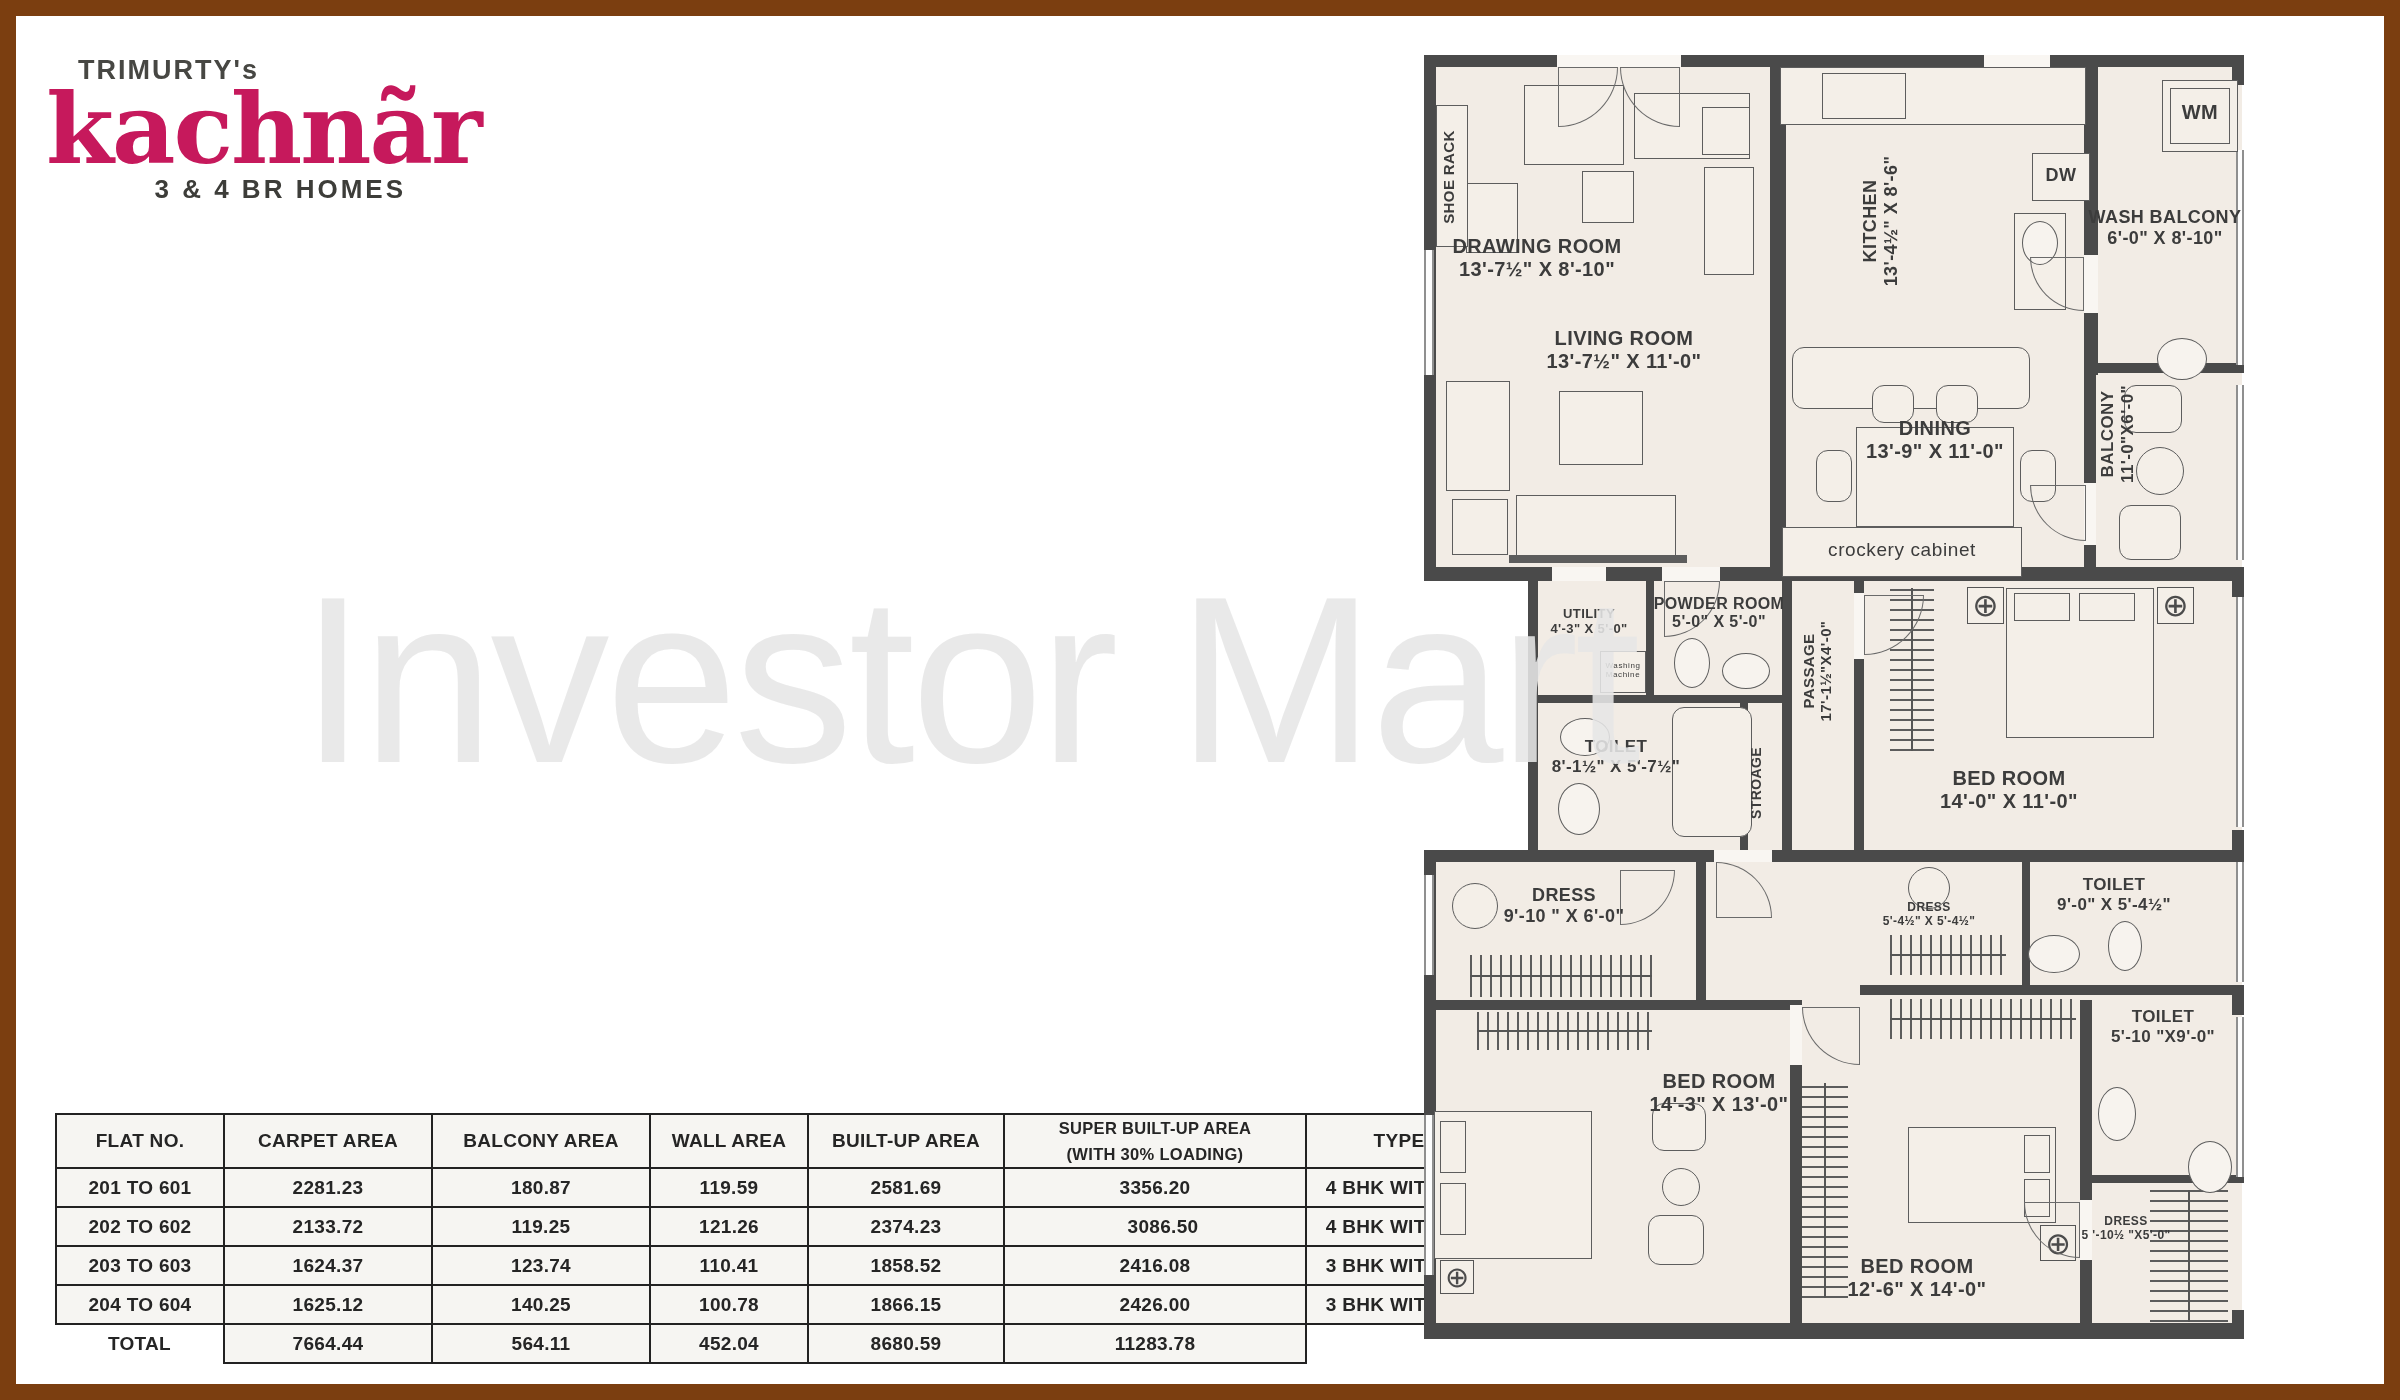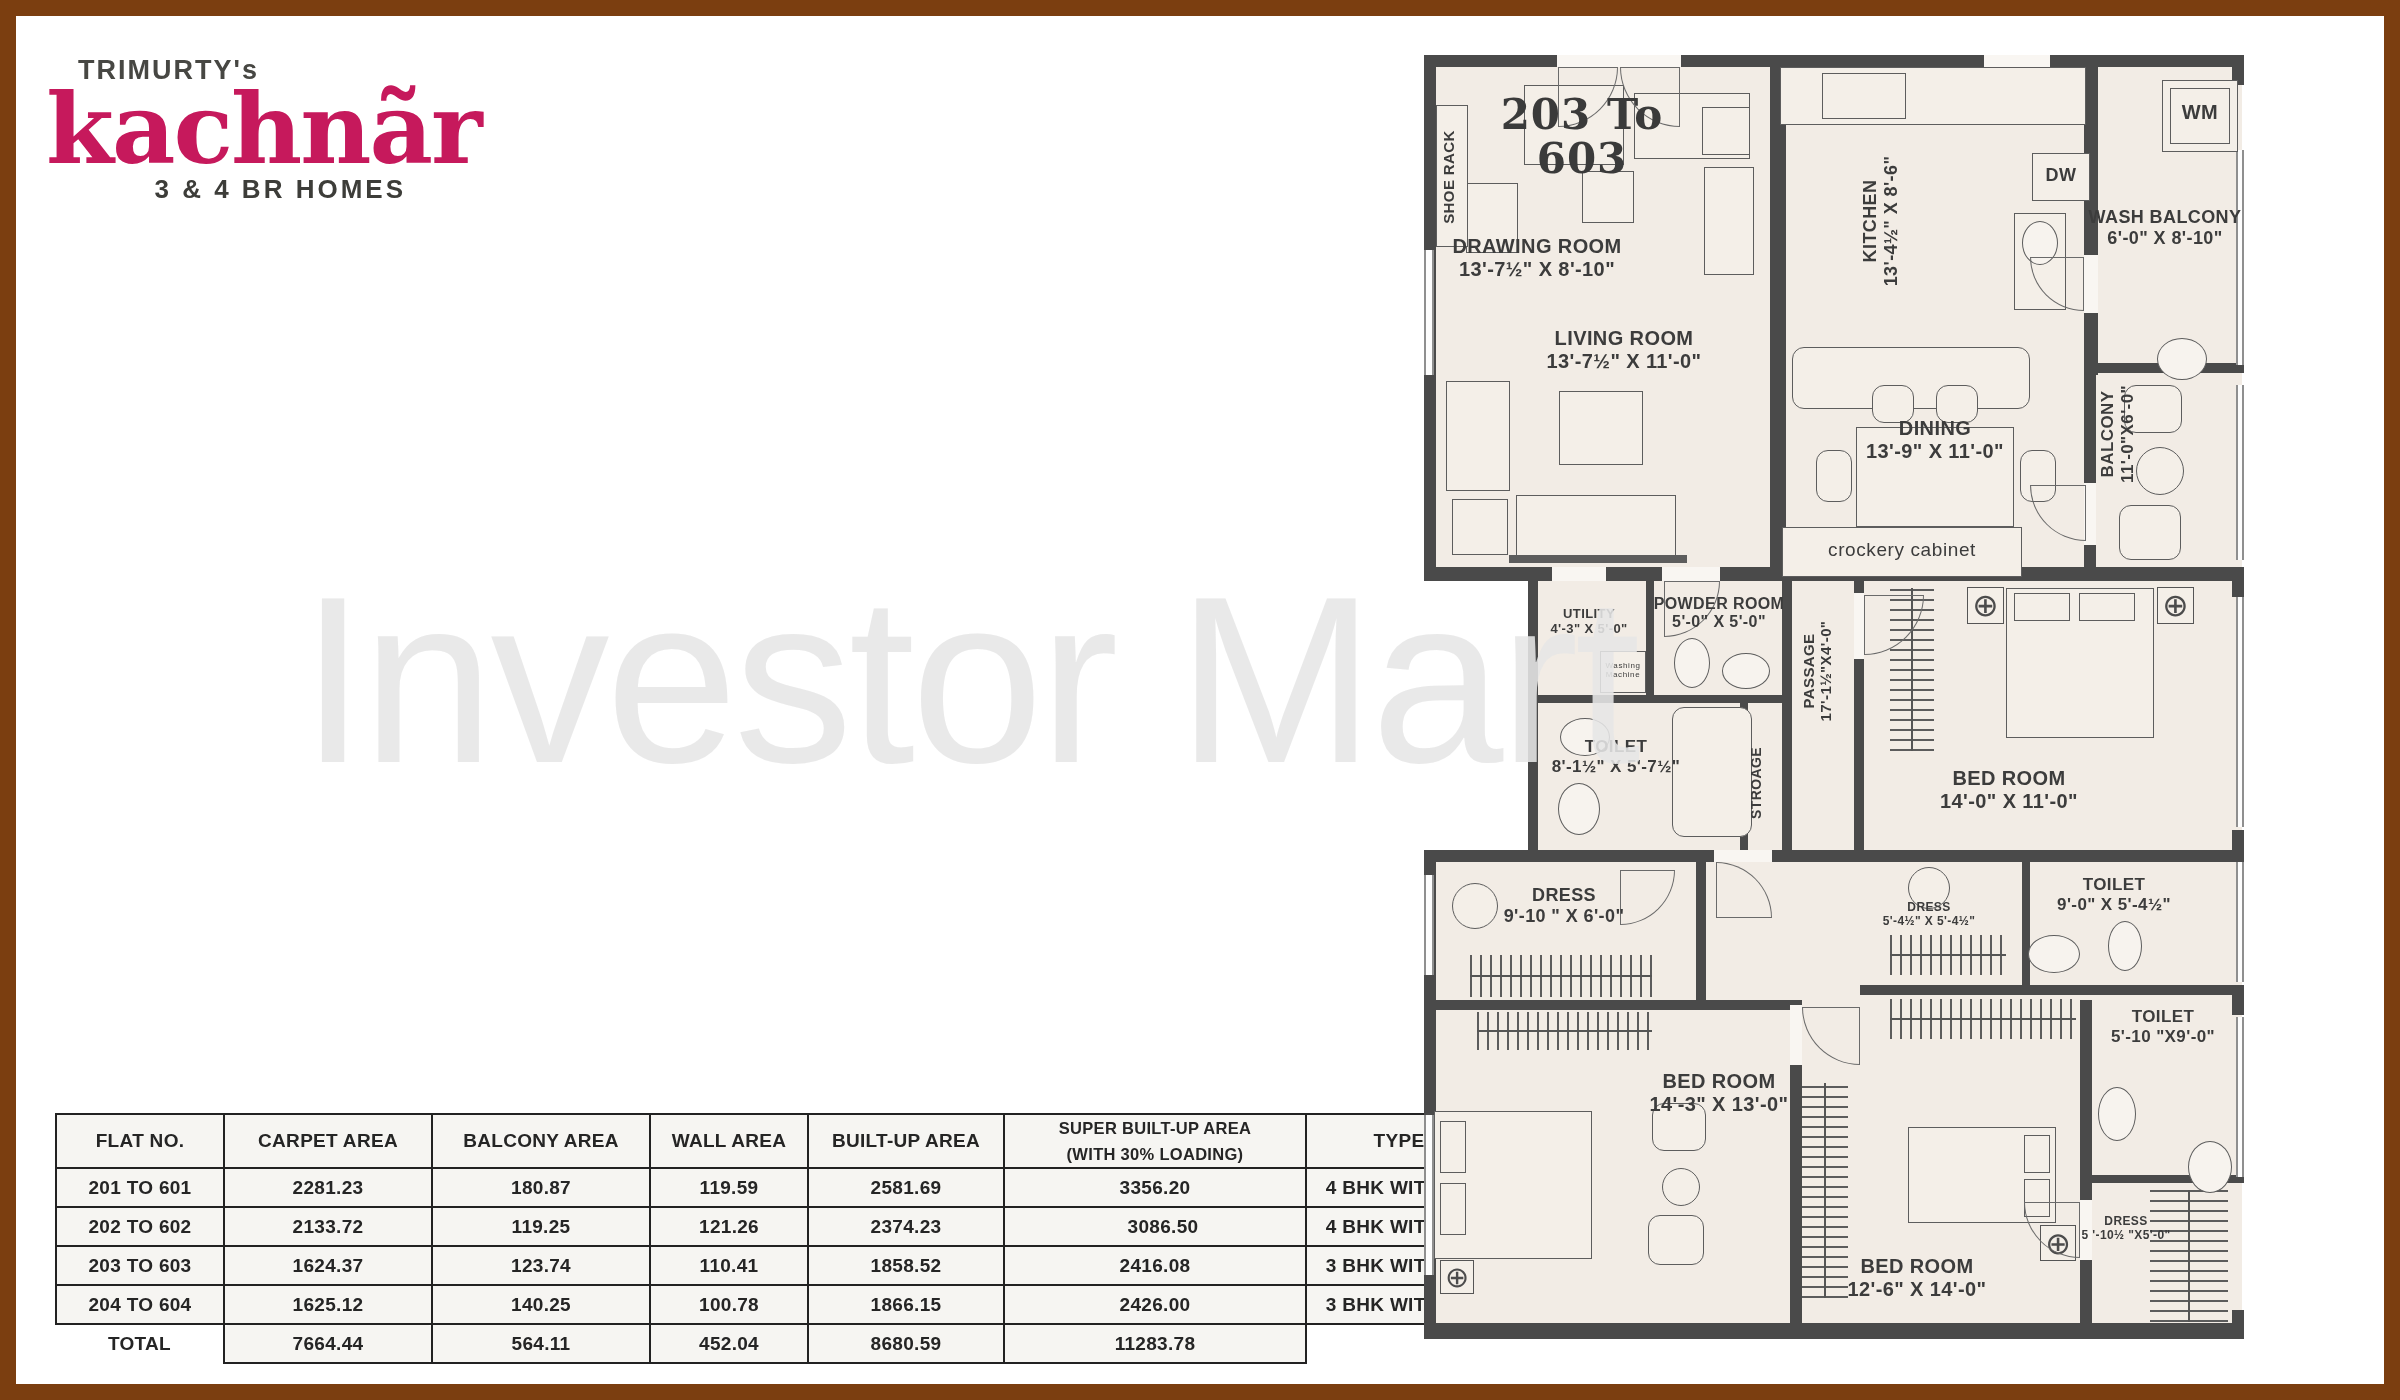--- a/index.html
+++ b/index.html
@@ -248,21 +248,20 @@
       <div class="arc" style="left: 134px; top: 12px; width: 60px; height: 60px; border-radius: 0px 0px 100%;"></div>
       <div class="arc" style="left: 196px; top: 12px; width: 60px; height: 60px; border-radius: 0px 0px 0px 100%;"></div>
       <div class="arc" style="left: 240px; top: 526px; width: 56px; height: 56px; border-radius: 0px 0px 100%;"></div>
       <div class="arc" style="left: 606px; top: 202px; width: 54px; height: 54px; border-radius: 0px 0px 0px 100%;"></div>
       <div class="arc" style="left: 606px; top: 430px; width: 56px; height: 56px; border-radius: 0px 0px 0px 100%;"></div>
       <div class="arc" style="left: 440px; top: 540px; width: 60px; height: 60px; border-radius: 0px 0px 100%;"></div>
       <div class="arc" style="left: 292px; top: 807px; width: 56px; height: 56px; border-radius: 0px 100% 0px 0px;"></div>
       <div class="arc" style="left: 196px; top: 815px; width: 55px; height: 55px; border-radius: 0px 0px 100%;"></div>
       <div class="arc" style="left: 378px; top: 952px; width: 58px; height: 58px; border-radius: 0px 0px 0px 100%;"></div>
       <div class="arc" style="left: 600px; top: 1147px; width: 56px; height: 56px; border-radius: 0px 0px 0px 100%;"></div>
-      <div class="plabel serif" style="position: absolute; font-size: 42px; left: 48px; top: 38px; width: 220px; line-height: 1.05;">203 To<br>603</div>
       <div class="plabel vert" style="position: absolute; font-size: 15px; left: 16px; top: 192px; width: 140px;">SHOE RACK</div>
       <div class="plabel" style="position: absolute; font-size: 20px; left: 8px; top: 180px; width: 210px;">DRAWING ROOM<br>13'-7½" X 8'-10"</div>
       <div class="plabel" style="position: absolute; font-size: 20px; left: 95px; top: 272px; width: 210px;">LIVING ROOM<br>13'-7½" X 11'-0"</div>
       <div class="plabel vert" style="position: absolute; font-size: 18px; left: 436px; top: 234px; width: 136px;">KITCHEN<br>13'-4½" X 8'-6"</div>
       <div class="plabel" style="position: absolute; font-size: 18px; left: 608px; top: 110px; width: 58px;">DW</div>
       <div class="plabel" style="position: absolute; font-size: 20px; left: 738px; top: 46px; width: 76px;">WM</div>
       <div class="plabel" style="position: absolute; font-size: 18px; left: 662px; top: 152px; width: 158px;">WASH BALCONY<br>6'-0" X 8'-10"</div>
       <div class="plabel vert" style="position: absolute; font-size: 17px; left: 674px; top: 440px; width: 122px;">BALCONY<br>11'-0"X6'-0"</div>
       <div class="plabel" style="position: absolute; font-size: 20px; left: 418px; top: 362px; width: 186px;">DINING<br>13'-9" X 11'-0"</div>
       <div class="plabel light" style="position: absolute; font-size: 19px; left: 362px; top: 484px; width: 232px;">crockery cabinet</div>

